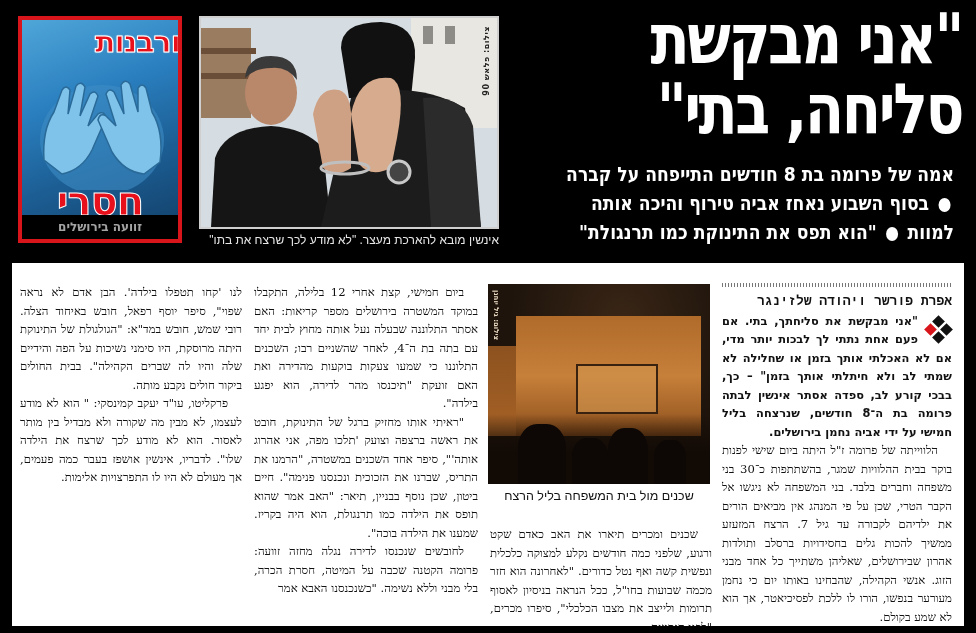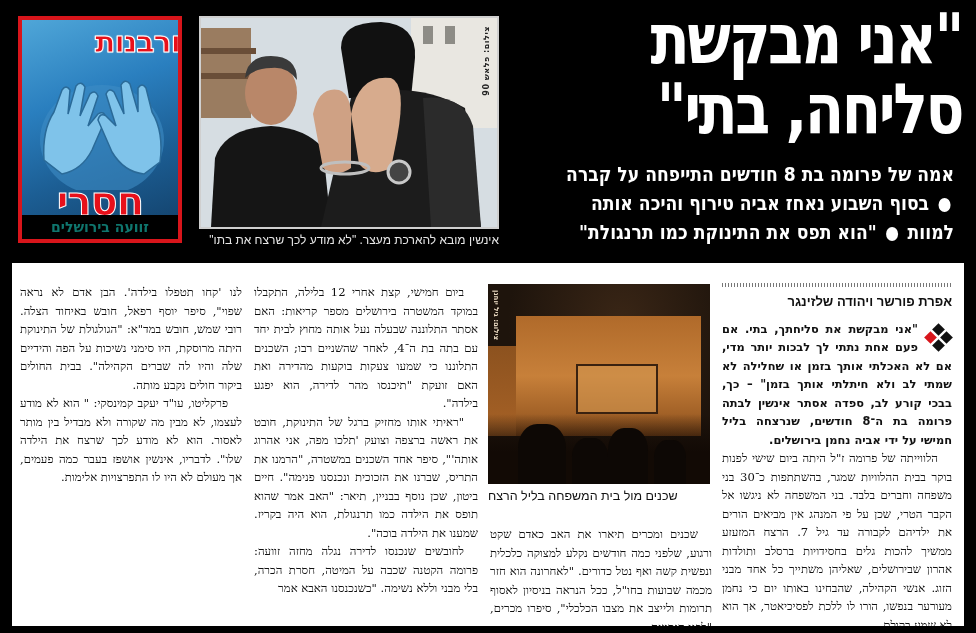--- a/index.html
+++ b/index.html
@@ -26,21 +26,21 @@
     margin-left: 48px;
     -webkit-text-stroke: 1px #fff;
   }
   .promo-title-bottom {
     position: absolute; top: 158px; left: 0; width: 100%; text-align: center;
     direction: rtl; color: #e8101a; font-weight: bold; font-size: 40px;
     -webkit-text-stroke: 1px #fff; letter-spacing: -1px;
   }
   .promo-sub {
     position: absolute; bottom: 0; left: 0; width: 100%; height: 24px; background: #000;
-    color: #0f766e; text-align: center; direction: rtl; font-weight: bold; font-size: 14px; line-height: 24px;
+    color: #a3a3a3; text-align: center; direction: rtl; font-weight: bold; font-size: 12px; line-height: 24px;
   }
 
   
   .main-photo {
     position: absolute; left: 199px; top: 16px; width: 300px; height: 213px;
     border: 2px solid #cfcfcf; overflow: hidden;
     background: linear-gradient(180deg, #c9d4dc 0%, #e3e7ea 30%, #8a8580 55%, #2a2a2a 100%);
   }
   .photo-credit-main {
     position: absolute; right: 6px; top: 8px; writing-mode: vertical-rl; transform: rotate(180deg);
@@ -77,21 +77,21 @@
 
   .col-1 { right: 12px; width: 230px; }
   .col-2 { right: 252px; width: 222px; }
   .col-3 { right: 486px; width: 224px; }
   .col-4 { right: 722px; width: 222px; }
 
   .byline-rule {
     height: 4px; margin-bottom: 6px;
     background: repeating-linear-gradient(90deg, #777 0 1px, transparent 1px 3px);
   }
-  .byline { font-family: Liberation Sans, sans-serif; font-weight: bold; font-size: 13px; margin-bottom: 8px; text-align: right; }
+  .byline { font-family: Liberation Mono, monospace; font-weight: bold; font-size: 13px; margin-bottom: 0; text-align: right; }
 
   .lead-wrap { position: relative; }
   .diamond-icon {
     float: right; width: 28px; height: 28px; margin-left: 6px; margin-top: 4px; position: relative;
   }
   .diamond-icon span {
     position: absolute; width: 9px; height: 9px; background: #111; transform: rotate(45deg);
   }
   .diamond-icon span.red { background: #d8151b; }
   .lead { font-family: "DejaVu Sans", sans-serif; font-weight: bold; font-size: 11.4px; line-height: 18.5px; text-indent: 0 !important; }
@@ -117,21 +117,21 @@
   .crowd {
     position: absolute; left: 0; bottom: 0; width: 100%; height: 70px;
     background: linear-gradient(180deg, rgba(20,12,6,0) 0%, #120a05 55%);
   }
   .person { position: absolute; bottom: 0; background: #0d0805; border-radius: 40% 40% 0 0; }
   .photo-credit-2 {
     position: absolute; left: 4px; top: 6px; writing-mode: vertical-rl;
     font-size: 7px; color: #e8d8c0; font-weight: bold;
   }
   .second-caption {
-    position: absolute; top: 226px; right: 254px; width: 222px; direction: rtl; text-align: left;
+    position: absolute; top: 226px; right: 254px; width: 222px; direction: rtl; text-align: center;
     font-family: "Liberation Sans", sans-serif; font-size: 12.5px; color: #111;
   }
   .col-2-text { top: 262px; }
 
   .article-bottom { position: absolute; left: 12px; top: 626px; width: 952px; height: 7px; background: #000; }
 </style>
 </head>
 <body>
 
 <div class="top-band">

